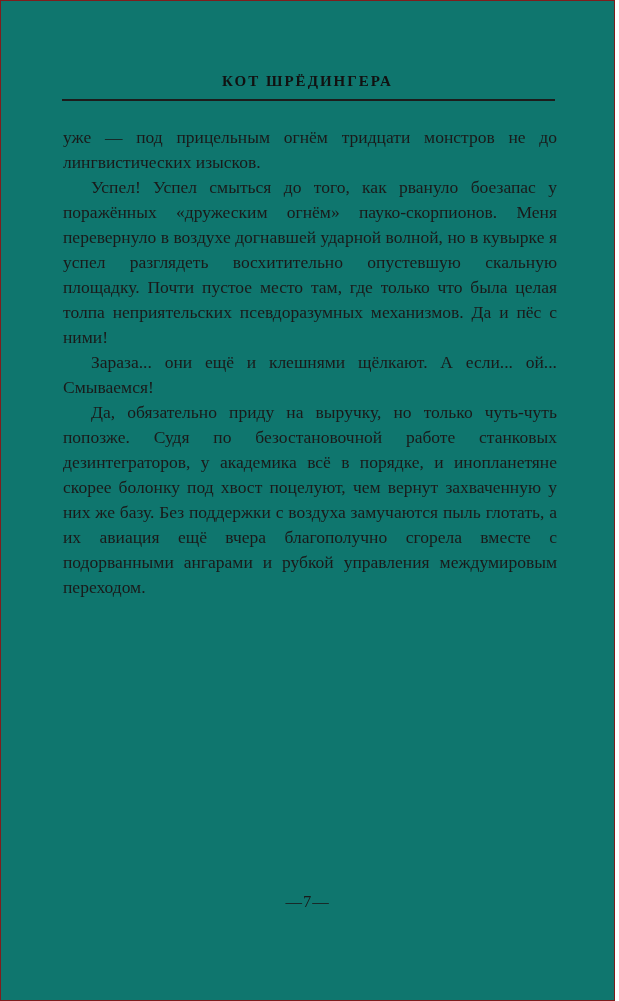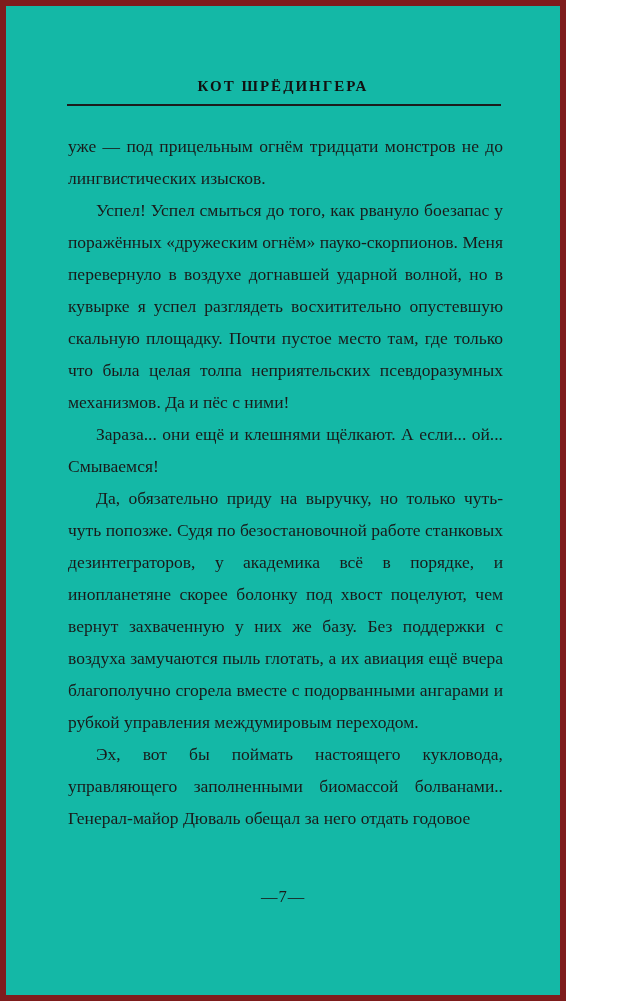--- a/index.html
+++ b/index.html
@@ -2,24 +2,24 @@
 <html lang="ru"><head>
 <meta charset="utf-8">
 <style>
   html, body {
     margin: 0;
     padding: 0;
     background: #ffffff;
   }
   .page {
     position: relative;
-    width: 566px;
+    width: 615px;
     height: 1001px;
-    background: #14b8a6;
-    border: 6px solid #7f1d1d;
+    background: #0f766e;
+    border: 1px solid #7f1d1d;
     box-sizing: border-box;
     font-family: "Liberation Serif", "DejaVu Serif", serif;
     color: #1a1a1a;
     overflow: hidden;
   }
   .running-head {
     margin-top: 72px;
     text-align: center;
     font-family: "Liberation Serif", "DejaVu Serif", serif;
     font-weight: bold;
@@ -30,21 +30,21 @@
   .head-rule {
     height: 0;
     border: none;
     border-top: 2px solid #1c1c1c;
     margin: 9px 59px 0 61px;
   }
   .body-text {
     margin: 24px 57px 0 62px;
     text-align: justify;
     font-size: 17.5px;
-    line-height: 32px;
+    line-height: 25px;
     hyphens: auto;
     -webkit-hyphens: auto;
   }
   .para {
     margin: 0;
     padding: 0;
   }
   .para.indent {
     text-indent: 28px;
   }
@@ -66,18 +66,17 @@
 
   <div class="running-head">КОТ ШРЁДИНГЕРА</div>
 
   <hr class="head-rule">
 
   <div class="body-text">
       <p class="para">уже — под прицельным огнём тридцати монстров не до лингвистических изысков.</p>
       <p class="para indent">Успел! Успел смыться до того, как рвануло боезапас у поражённых «дружеским огнём» пауко-скорпионов. Меня перевернуло в воздухе догнавшей ударной волной, но в кувырке я успел разглядеть восхитительно опустевшую скальную площадку. Почти пустое место там, где только что была целая толпа неприятельских псевдоразумных механизмов. Да и пёс с ними!</p>
       <p class="para indent">Зараза... они ещё и клешнями щёлкают. А если... ой... Смываемся!</p>
       <p class="para indent">Да, обязательно приду на выручку, но только чуть-чуть попозже. Судя по безостановочной работе станковых дезинтеграторов, у академика всё в порядке, и инопланетяне скорее болонку под хвост поцелуют, чем вернут захваченную у них же базу. Без поддержки с воздуха замучаются пыль глотать, а их авиация ещё вчера благополучно сгорела вместе с подорванными ангарами и рубкой управления междумировым переходом.</p>
-      <p class="para indent">Эх, вот бы поймать настоящего кукловода, управляющего заполненными биомассой болванами.. Генерал-майор Дюваль обещал за него отдать годовое</p>
     </div>
 
   <div class="page-number">—7—</div>
 
 </div>
 
 </body></html>

